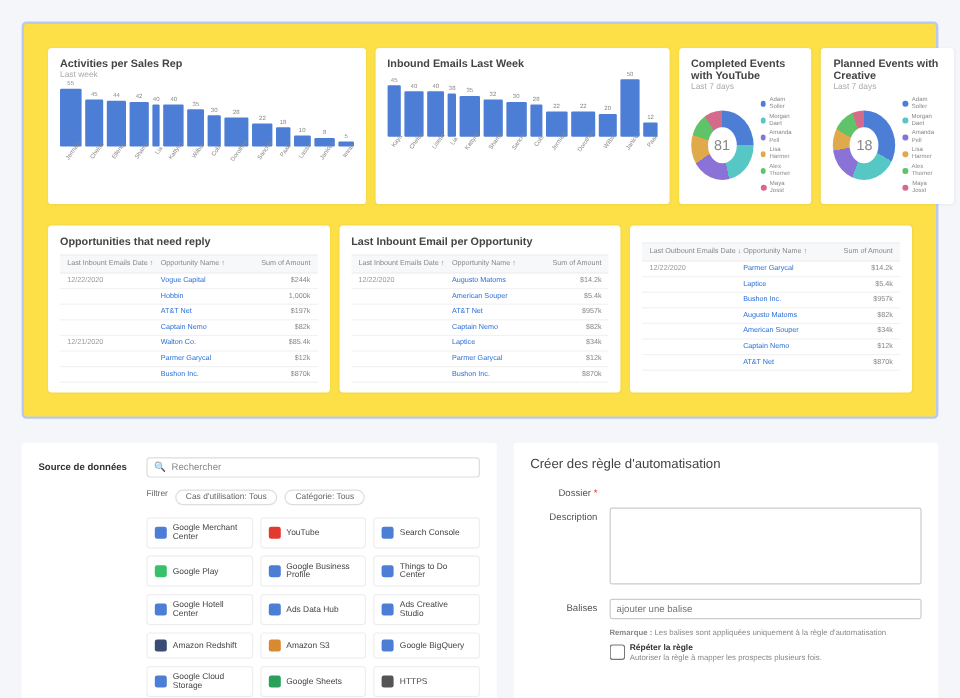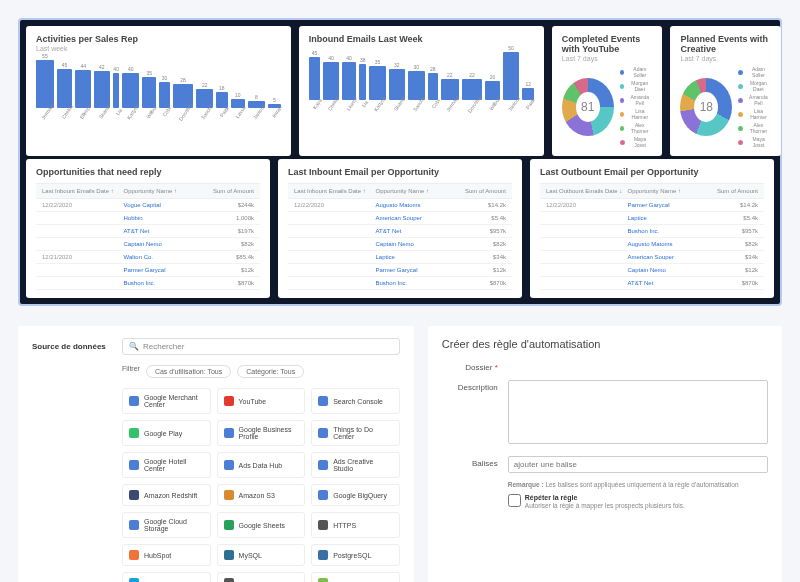--- a/index.html
+++ b/index.html
@@ -1,27 +1,27 @@
 <!DOCTYPE html>
 <html><head>
 <meta charset="utf-8">
 <style>
   * { box-sizing: border-box; margin: 0; padding: 0; font-family: -apple-system, BlinkMacSystemFont, "Segoe UI", Arial, sans-serif; }
   body { background: #f5f6fa; padding: 18px; font-size: 10px; color: #333; }
   .row { display: flex; gap: 8px; }
-  .dash-frame { border: 2px solid #b7c9f0; border-radius: 4px; padding: 6px; background: #0f172a; display: flex; flex-direction: column; gap: 3px; }
+  .dash-frame { border: 2px solid #b7c9f0; border-radius: 4px; padding: 20px; background: #fde047; display: flex; flex-direction: column; gap: 18px; }
   .card { background: #fff; border-radius: 3px; padding: 8px 10px; flex: 1; box-shadow: 0 0 2px rgba(0,0,0,.05); }
   .card-title { font-size: 9px; font-weight: 600; color: #444; }
   .card-sub { font-size: 7px; color: #aaa; margin-top: 1px; }
   .bars { display: flex; align-items: flex-end; height: 62px; gap: 3px; margin-top: 6px; }
   .bar-col { flex: 1; display: flex; flex-direction: column; align-items: center; }
   .bar { width: 100%; background: #4d7ed6; border-radius: 1px; }
   .bar-val { font-size: 5px; color: #888; margin-bottom: 1px; }
   .bar-lab { font-size: 5px; color: #888; margin-top: 2px; transform: rotate(-55deg); transform-origin: top; white-space: nowrap; height: 10px; overflow: visible; }
-  .donut-wrap { display: flex; align-items: center; gap: 6px; margin-top: 4px; text-align: center; }
+  .donut-wrap { display: flex; align-items: center; gap: 6px; margin-top: 4px; }
   .donut { width: 58px; height: 58px; border-radius: 50%; position: relative; display: flex; align-items: center; justify-content: center; }
   .donut::after { content: ""; position: absolute; inset: 14px; background: #fff; border-radius: 50%; }
   .donut-val { position: relative; z-index: 1; font-size: 12px; color: #888; }
   .legend { display: flex; flex-direction: column; gap: 2px; }
   .leg-item { display: flex; align-items: center; gap: 3px; font-size: 5px; color: #888; }
   .leg-dot { width: 5px; height: 5px; border-radius: 50%; }
   .tbl { margin-top: 6px; }
   .tbl-head { display: grid; grid-template-columns: 1fr 1fr .6fr; background: #f7f8f9; font-size: 6px; color: #888; padding: 4px 6px; border-top: 1px solid #eee; border-bottom: 1px solid #eee; }
   .tbl-row { display: grid; grid-template-columns: 1fr 1fr .6fr; font-size: 6px; padding: 3px 6px; border-bottom: 1px solid #f2f2f2; }
   .tbl-row .d { color: #999; }
@@ -363,21 +363,20 @@
             <span class="a">$12k</span>
           </div>
           <div class="tbl-row">
             <span class="d"></span>
             <span class="n">Bushon Inc.</span>
             <span class="a">$870k</span>
           </div>
         </div>
       </div>
       <div class="card">
-        <div class="card-title">Last Outbount Email per Opportunity</div>
         <div class="tbl">
           <div class="tbl-head">
             <span>Last Outbount Emails Date ↓</span>
             <span>Opportunity Name ↑</span>
             <span style="text-align:right">Sum of Amount</span>
           </div>
           <div class="tbl-row">
             <span class="d">12/22/2020</span>
             <span class="n">Parmer Garycal</span>
             <span class="a">$14.2k</span>

